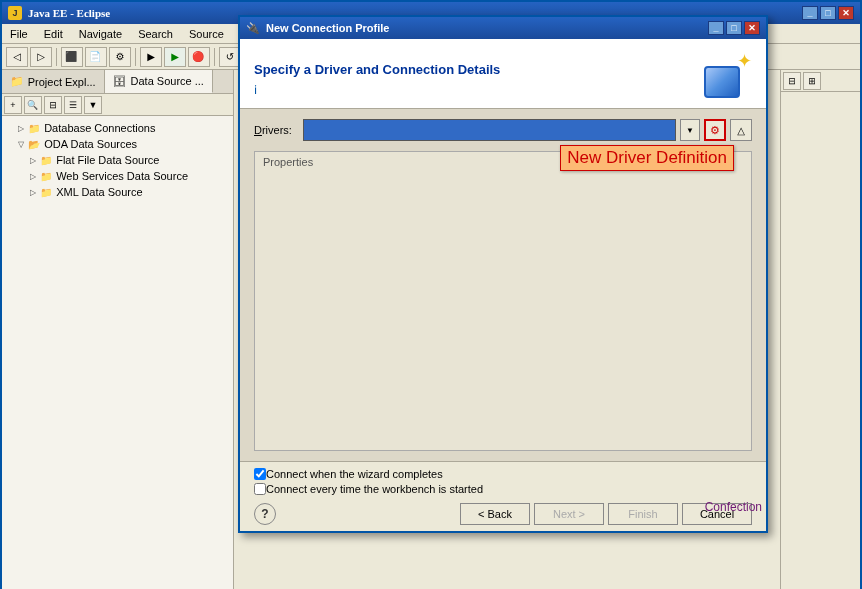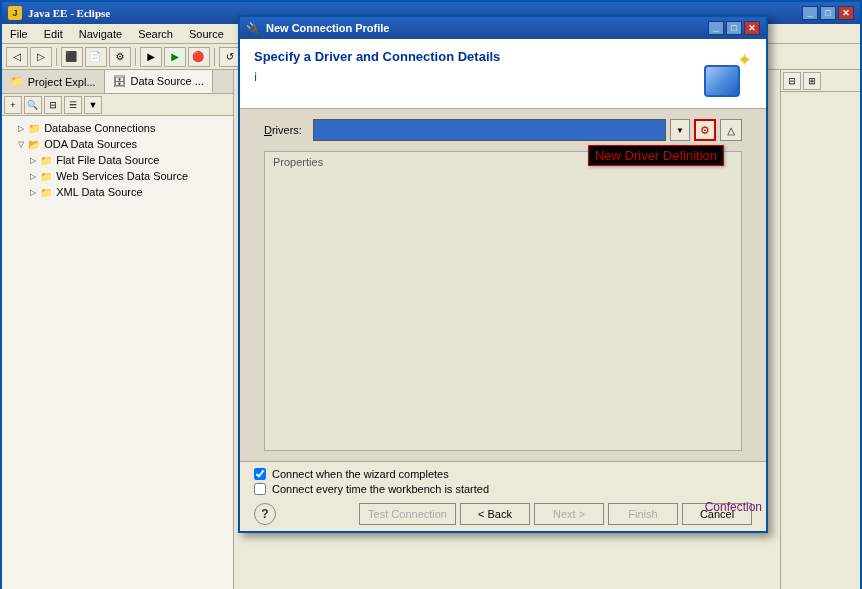--- a/index.html
+++ b/index.html
@@ -247,21 +247,21 @@
       justify-content: center;
       cursor: pointer;
     }
     .dialog-title-btn.close { background: #c0392b; }
 
     
     .dialog-header {
       background: white;
       padding: 10px 14px;
       display: flex;
-      align-items: flex-start;
+      align-items: flex-end;
       border-bottom: 1px solid #aca899;
       min-height: 70px;
     }
     .dialog-header-icon {
       width: 48px;
       height: 48px;
       margin-left: auto;
       position: relative;
     }
     .dialog-header-icon-main {
@@ -296,21 +296,21 @@
       gap: 4px;
     }
     .info-icon {
       color: #0054a6;
       font-size: 12px;
     }
 
     
     .dialog-body {
       background: #ddd8c8;
-      padding: 10px 24px;
+      padding: 10px 14px;
       flex: 1;
     }
 
     
     .drivers-row {
       display: flex;
       align-items: center;
       gap: 4px;
       margin-bottom: 10px;
       position: relative;
@@ -364,24 +364,24 @@
       justify-content: center;
       cursor: pointer;
       font-size: 10px;
     }
 
     
     .tooltip-box {
       position: absolute;
       top: 24px;
       right: -10px;
-      background: #000000;
+      background: #fdba74;
       border: 1px solid #c00;
       padding: 2px 6px;
-      font-size: 13px;
+      font-size: 17px;
       white-space: nowrap;
       z-index: 10;
       box-shadow: 1px 1px 3px rgba(0,0,0,0.3);
     }
 
     
     .properties-section {
       border: 1px solid #aaa;
       background: #e8e4d4;
       padding: 4px 8px;
@@ -398,21 +398,20 @@
       background: #ece9d8;
       padding: 6px 14px;
       border-top: 1px solid #aca899;
     }
     .checkboxes-area {
       margin-bottom: 8px;
     }
     .checkbox-row {
       display: flex;
       align-items: center;
-      gap: 6px;
       margin-bottom: 3px;
       font-size: 11px;
     }
     .checkbox-row input[type="checkbox"] {
       width: 12px;
       height: 12px;
     }
 
     .footer-buttons {
       display: flex;
@@ -615,21 +614,20 @@
         </div>
         <div class="checkbox-row">
           <input type="checkbox" style="">
           <span>Connect every time the workbench is started</span>
         </div>
       </div>
 
       <div class="footer-buttons">
         <div class="help-btn">?</div>
         <div class="spacer"></div>
-        <button class="footer-btn test-conn" disabled="">Test Connection</button>
         <button class="footer-btn">&lt; Back</button>
         <button class="footer-btn" disabled="">Next &gt;</button>
         <button class="footer-btn" disabled="">Finish</button>
         <button class="footer-btn">Cancel</button>
       </div>
     </div>
 
   </div>
 </div>
 

